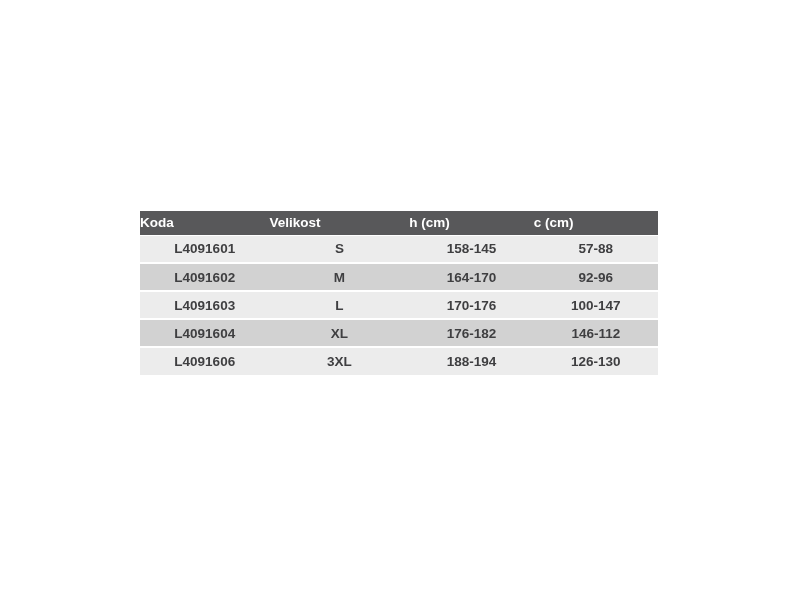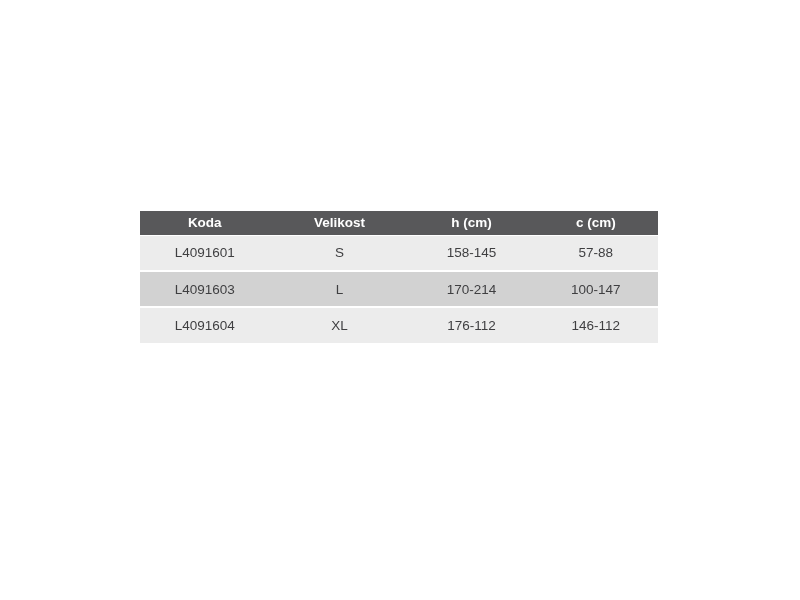--- a/index.html
+++ b/index.html
@@ -34,30 +34,30 @@
     width: 100%;
     border-collapse: collapse;
     table-layout: fixed;
   }
   table.size-table th {
     background: var(--header-bg);
     color: var(--header-text);
     font-size: 13.5px;
     font-weight: bold;
     height: 24px;
-    text-align: center;
+    text-align: left;
     vertical-align: middle;
     border-bottom: 1px solid var(--separator);
     padding: 0;
   }
   table.size-table td {
     color: var(--cell-text);
     font-size: 13.5px;
-    font-weight: normal;
-    height: 36px;
+    font-weight: bold;
+    height: 28px;
     text-align: center;
     vertical-align: middle;
     border-bottom: 2px solid var(--separator);
     padding: 0;
   }
   table.size-table tbody tr:nth-child(odd) td { background: var(--row-light); }
   table.size-table tbody tr:nth-child(even) td { background: var(--row-dark); }
   table.size-table tbody tr:last-child td { border-bottom: none; }
 </style>
 </head>
@@ -80,26 +80,38 @@
       </tr>
     </thead>
     <tbody>
       <tr>
         <td>L4091601</td>
         <td>S</td>
         <td>158-145</td>
         <td>57-88</td>
       </tr>
       <tr>
+        <td>L4091602</td>
+        <td>M</td>
+        <td>164-170</td>
+        <td>92-96</td>
+      </tr>
+      <tr>
         <td>L4091603</td>
         <td>L</td>
-        <td>170-214</td>
+        <td>170-176</td>
         <td>100-147</td>
       </tr>
       <tr>
         <td>L4091604</td>
         <td>XL</td>
-        <td>176-112</td>
+        <td>176-182</td>
         <td>146-112</td>
+      </tr>
+      <tr>
+        <td>L4091606</td>
+        <td>3XL</td>
+        <td>188-194</td>
+        <td>126-130</td>
       </tr>
     </tbody>
   </table>
 </div>
 
 </body></html>

